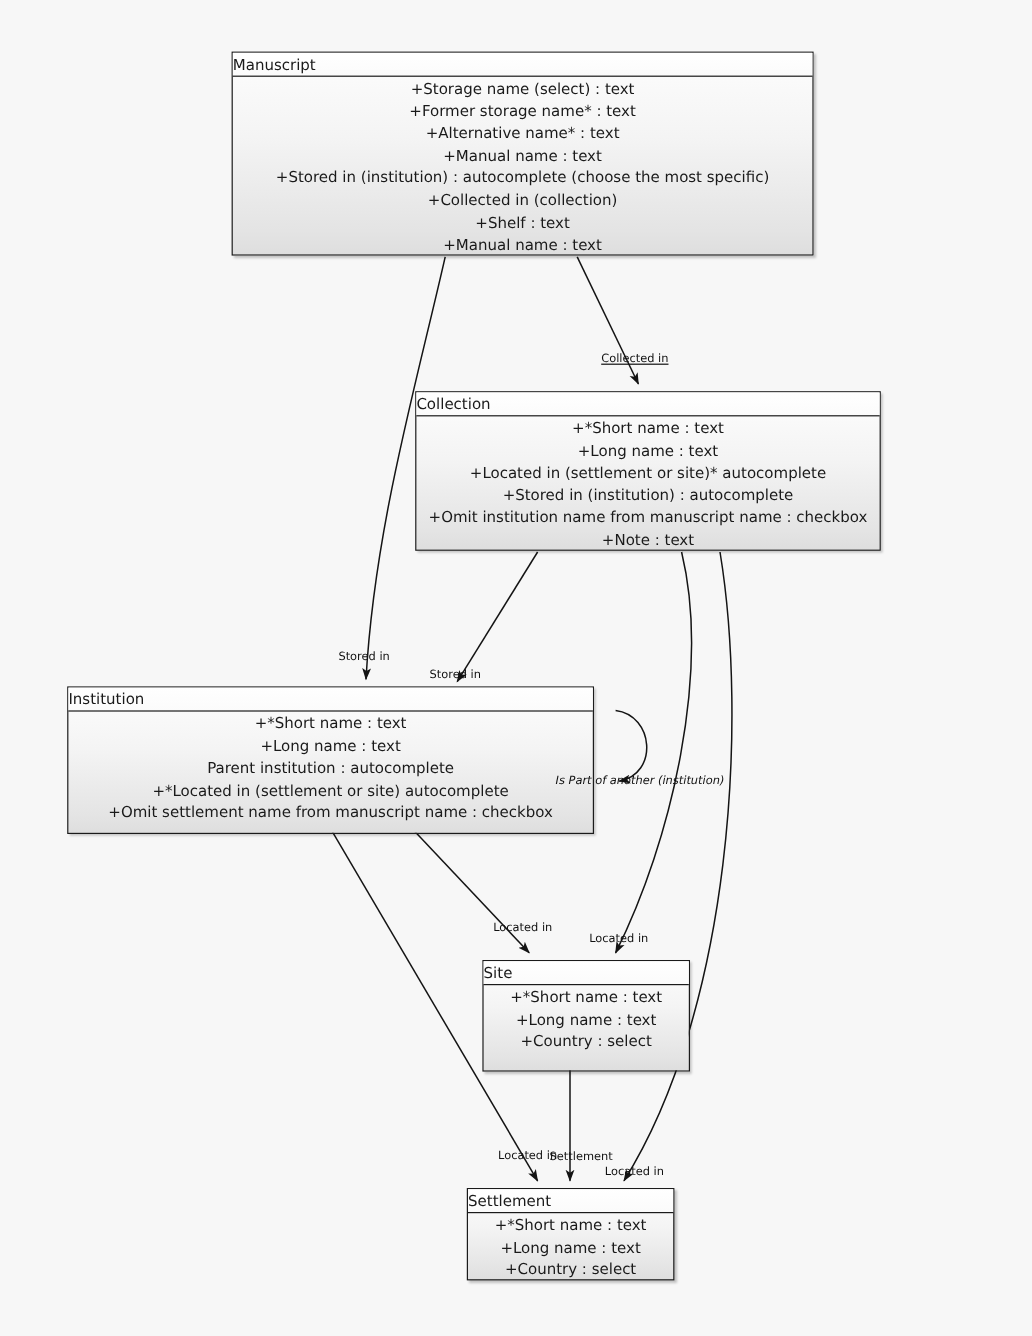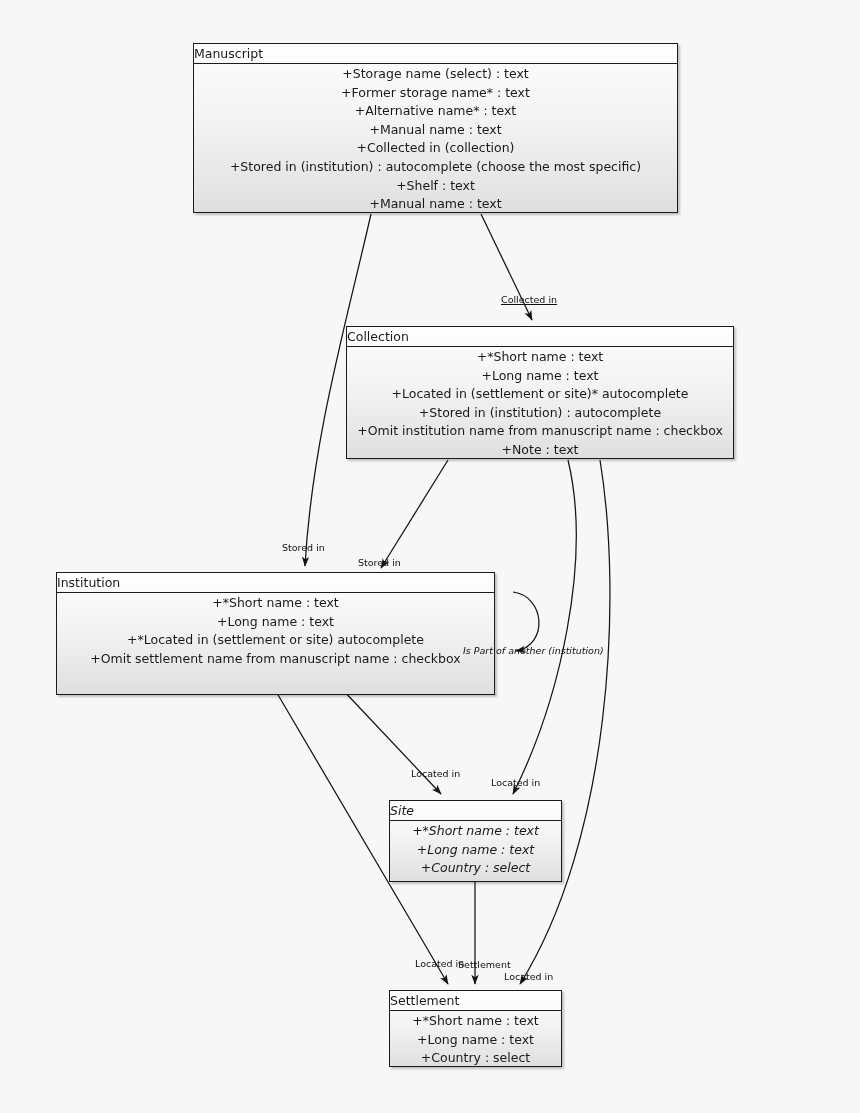--- a/index.html
+++ b/index.html
@@ -97,22 +97,22 @@
     <path d="M 600,460 C 623,600 610,840 520,984" fill="none" stroke="#141414" stroke-width="1.25" marker-end="url(#arrow)"></path>
   </svg>
 
   <div class="uml-class" style="left:193px; top:43px; width:485px; height:170px;">
     <div class="uml-header">Manuscript</div>
     <div class="uml-attrs">
       <div class="uml-attr">+Storage name (select) : text</div>
       <div class="uml-attr">+Former storage name* : text</div>
       <div class="uml-attr">+Alternative name* : text</div>
       <div class="uml-attr">+Manual name : text</div>
+      <div class="uml-attr">+Stored in (institution) : autocomplete (choose the most specific)</div>
       <div class="uml-attr">+Collected in (collection)</div>
-      <div class="uml-attr">+Stored in (institution) : autocomplete (choose the most specific)</div>
       <div class="uml-attr">+Shelf : text</div>
       <div class="uml-attr">+Manual name : text</div>
     </div>
   </div>
 
   <div class="uml-class" style="left:346px; top:326px; width:388px; height:133px;">
     <div class="uml-header">Collection</div>
     <div class="uml-attrs">
       <div class="uml-attr">+*Short name : text</div>
       <div class="uml-attr">+Long name : text</div>
@@ -121,26 +121,27 @@
       <div class="uml-attr">+Omit institution name from manuscript name : checkbox</div>
       <div class="uml-attr">+Note : text</div>
     </div>
   </div>
 
   <div class="uml-class" style="left:56px; top:572px; width:439px; height:123px;">
     <div class="uml-header">Institution</div>
     <div class="uml-attrs">
       <div class="uml-attr">+*Short name : text</div>
       <div class="uml-attr">+Long name : text</div>
+      <div class="uml-attr">Parent institution : autocomplete</div>
       <div class="uml-attr">+*Located in (settlement or site) autocomplete</div>
       <div class="uml-attr">+Omit settlement name from manuscript name : checkbox</div>
     </div>
   </div>
 
-  <div class="uml-class" style="left:389px; top:800px; width:173px; height:82px;font-style:italic;">
+  <div class="uml-class" style="left:402px; top:800px; width:173px; height:93px;">
     <div class="uml-header">Site</div>
     <div class="uml-attrs">
       <div class="uml-attr">+*Short name : text</div>
       <div class="uml-attr">+Long name : text</div>
       <div class="uml-attr">+Country : select</div>
     </div>
   </div>
 
   <div class="uml-class" style="left:389px; top:990px; width:173px; height:77px;">
     <div class="uml-header">Settlement</div>

